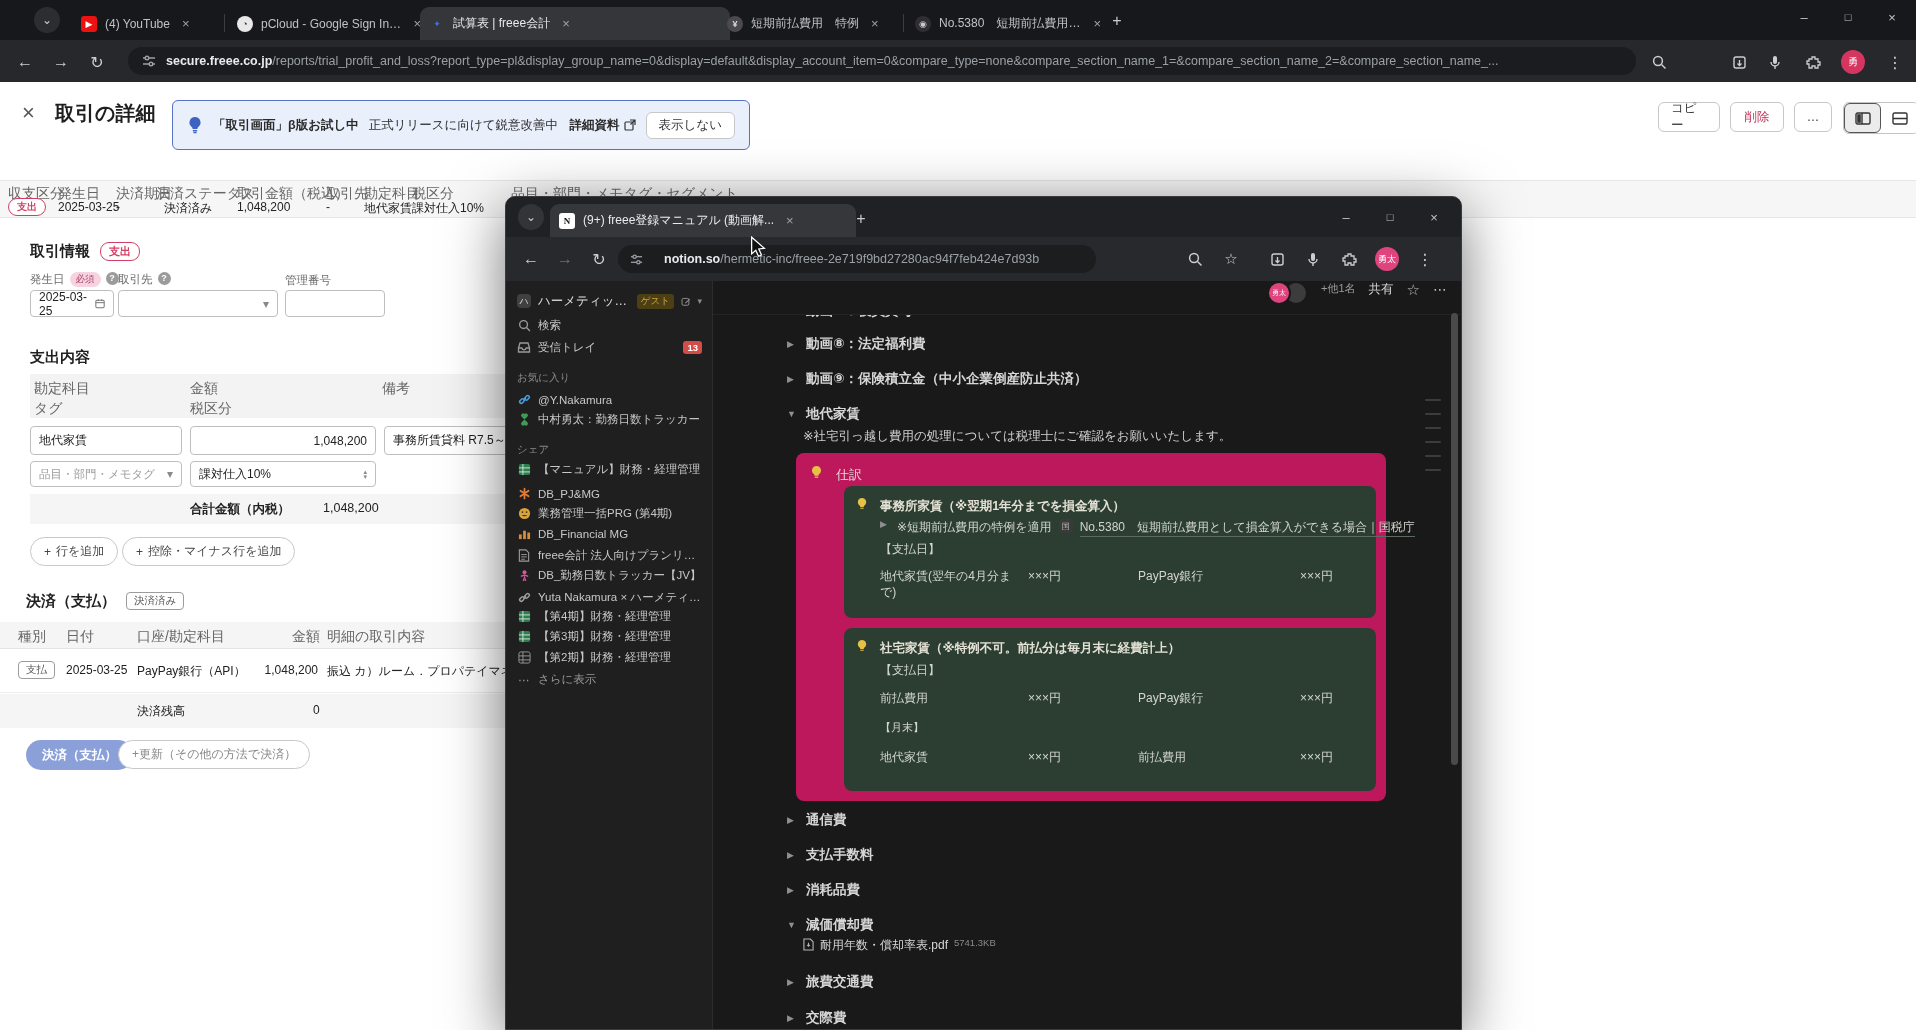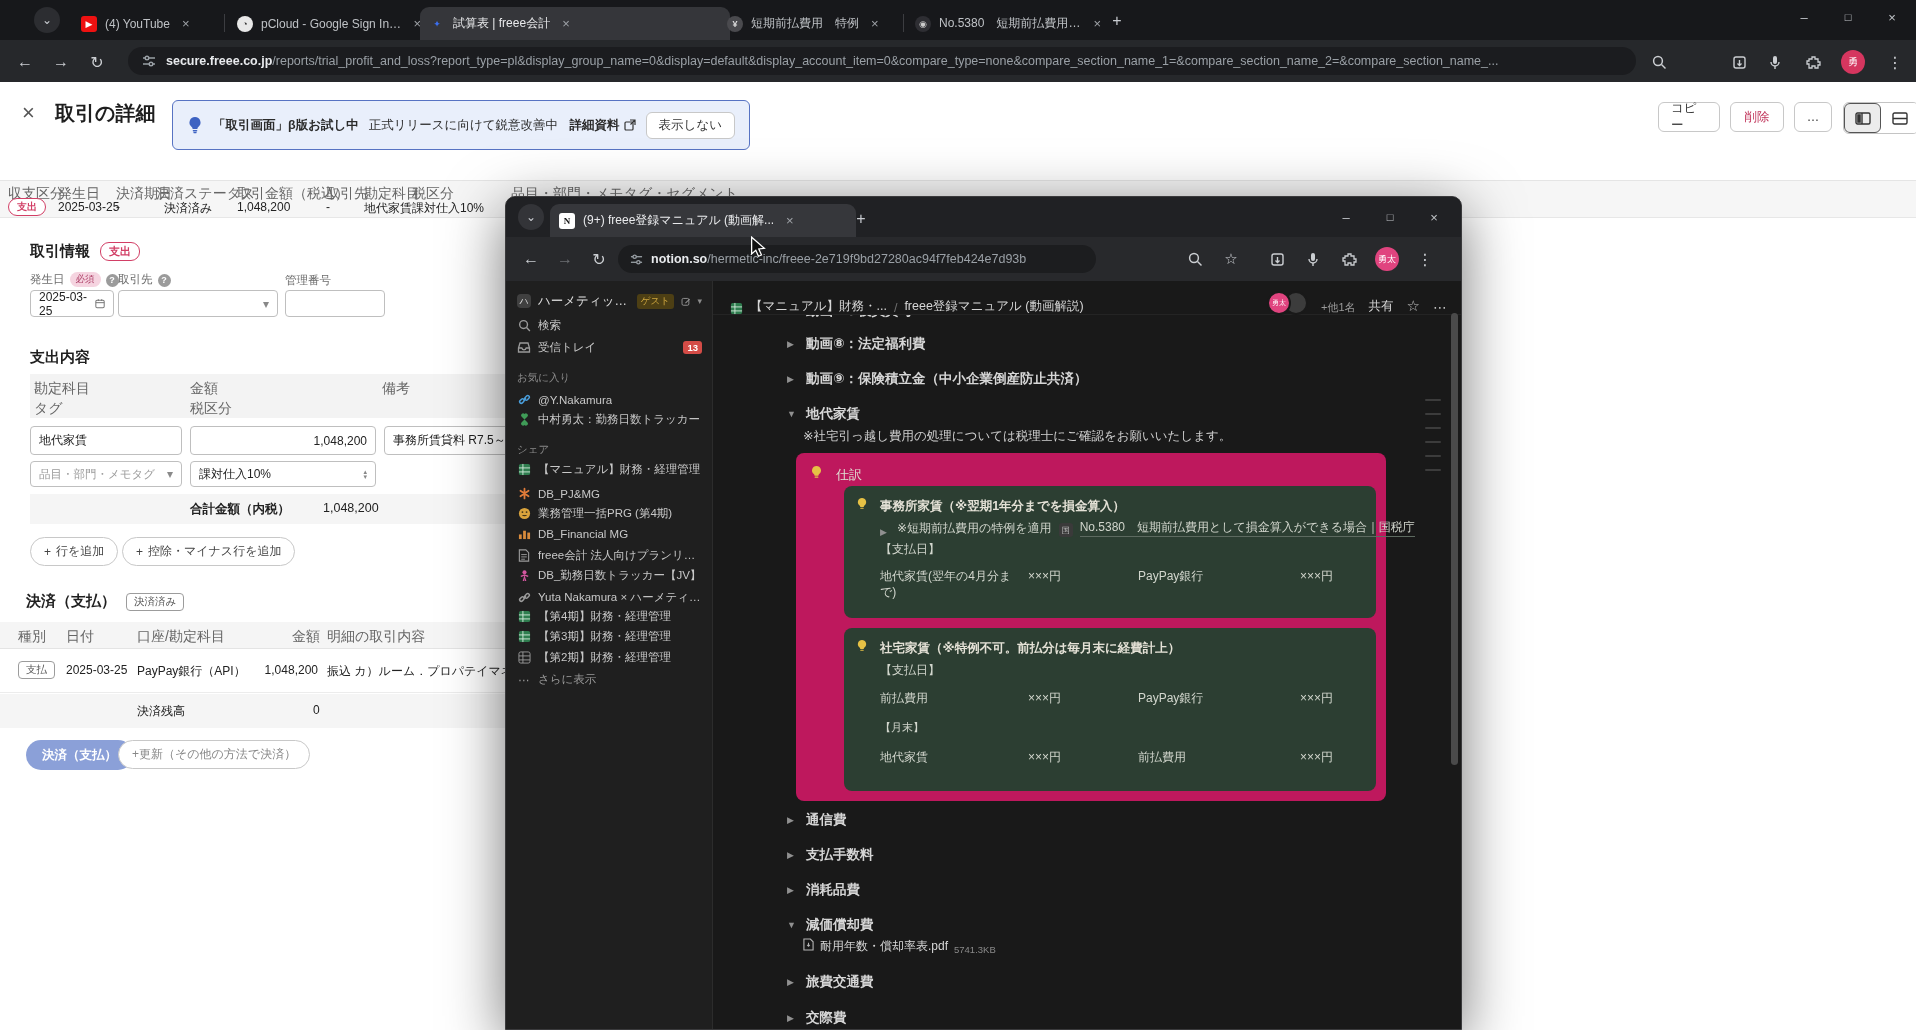--- a/index.html
+++ b/index.html
@@ -1,19 +1,19 @@
 <!DOCTYPE html>
 <html><head>
 <meta charset="utf-8">
 <style>
   html,body{margin:0;padding:0}
   body{width:1916px;height:1030px;overflow:hidden;position:relative;background:#fff;
        font-family:"Liberation Sans","DejaVu Sans",sans-serif;-webkit-font-smoothing:antialiased}
   .abs{position:absolute}
-  .flex{display:flex;align-items:flex-end}
+  .flex{display:flex;align-items:flex-start}
   
   #tabstrip{position:absolute;left:0;top:0;width:1916px;height:40px;background:#17181b}
   .tab{position:absolute;top:7px;height:33px;border-radius:9px 9px 0 0;display:flex;align-items:center;
        gap:8px;padding:0 9px;color:#bfc2c6;font-size:12px;white-space:nowrap;overflow:hidden}
   .tab .ttl{overflow:hidden;text-overflow:ellipsis;white-space:nowrap}
   .tab.active{background:#35363a;color:#e9eaec}
   .tabx{color:#9fa3a8;font-size:13px;margin-left:4px}
   .tsep{position:absolute;top:14px;width:1px;height:18px;background:#3c3d41}
   .fav16{width:16px;height:16px;flex:0 0 16px;display:flex;align-items:center;justify-content:center;border-radius:3px;font-size:9px;font-weight:bold}
   .circlebtn{position:absolute;width:26px;height:26px;border-radius:50%;background:#2c2d31;color:#c9ccd1;
@@ -46,21 +46,21 @@
        display:flex;align-items:center;padding:0 8px;box-sizing:border-box}
   .band{position:absolute;background:#f5f5f5}
   .sec-title{font-size:15px;font-weight:bold;color:#1f1f1f}
   .chev{color:#8a8a8a;font-size:10px}
   
   #notion{position:absolute;left:505px;top:196px;width:957px;height:834px;border-radius:10px 10px 0 0;
        background:#191919;box-shadow:0 14px 60px rgba(0,0,0,.55);overflow:hidden;border:1px solid #3a3a3c;box-sizing:border-box}
   #ntabstrip{position:absolute;left:0;top:0;width:100%;height:40px;background:#202124}
   #ntoolbar{position:absolute;left:0;top:40px;width:100%;height:44px;background:#28292c}
   .npill{position:absolute;left:112px;top:8px;width:478px;height:28px;border-radius:14px;background:#1c1d1f;
-       display:flex;align-items:center;gap:8px;padding:0 12px;box-sizing:border-box;font-size:12.5px;color:#9aa0a6;white-space:nowrap;overflow:hidden}
+       display:flex;align-items:center;gap:21px;padding:0 12px;box-sizing:border-box;font-size:12.5px;color:#9aa0a6;white-space:nowrap;overflow:hidden}
   #nsidebar{position:absolute;left:0;top:84px;width:207px;height:750px;background:#1f1f1f;border-right:1px solid #2c2c2c;box-sizing:border-box}
   .srow{position:absolute;left:0;width:207px;height:21px;display:flex;align-items:center;gap:7px;padding:0 11px;
        box-sizing:border-box;color:#c8c8c8;font-size:11.5px;white-space:nowrap;overflow:hidden}
   .slabel{overflow:hidden;text-overflow:ellipsis}
   .ssec{color:#8a8a8a;font-size:10.5px}
   .icon14{width:14px;height:14px;flex:0 0 14px;display:flex;align-items:center;justify-content:center}
   #ntopbar{position:absolute;left:207px;top:84px;width:750px;height:34px;background:#191919;border-bottom:1px solid #242424;
        box-sizing:border-box;z-index:3}
   #nmain{position:absolute;left:207px;top:118px;width:750px;height:716px;background:#191919;z-index:1}
   .trow{position:absolute;display:flex;align-items:center;gap:9px;color:#d6d6d6;font-size:13.5px;font-weight:bold;white-space:nowrap}
@@ -534,35 +534,20 @@
         </span>
       <span class="slabel">【第2期】財務・経理管理</span>
     </div>
     <div class="srow" style="top:388px;color:#9b9b9b">
       <span class="icon14">⋯</span>
       <span class="slabel">さらに表示</span>
     </div>
   </div>
 
   <div id="ntopbar">
-    <div class="flex" style="position:absolute;left:16px;top:0;height:34px;gap:7px;font-size:12.5px;color:#d6d6d6;white-space:nowrap">
-      <span class="icon14">
-          <svg width="13" height="13" viewBox="0 0 14 14">
-            <rect x="1" y="1" width="12" height="12" rx="2" fill="#2f7d4f"></rect>
-            <g stroke="#cfe8d8" stroke-width="1">
-              <line x1="1" y1="5.3" x2="13" y2="5.3"></line>
-              <line x1="1" y1="9.6" x2="13" y2="9.6"></line>
-              <line x1="5.3" y1="1" x2="5.3" y2="13"></line>
-            </g>
-          </svg>
-        </span>
-      <span>【マニュアル】財務・...</span>
-      <span style="color:#6f6f6f">/</span>
-      <span>freee登録マニュアル (動画解説)</span>
-    </div>
     <div class="flex" style="position:absolute;right:16px;top:0;height:34px;gap:13px">
       <span class="flex">
         <span style="width:20px;height:20px;border-radius:50%;background:#e0447f;color:#fff;font-size:7px;display:flex;align-items:center;justify-content:center;z-index:2;border:2px solid #191919">勇太</span>
         <span style="width:20px;height:20px;border-radius:50%;background:#3c3c3c;margin-left:-7px;border:2px solid #191919"></span>
       </span>
       <span style="color:#9b9b9b;font-size:11px">+他1名</span>
       <span style="color:#d6d6d6;font-size:12.5px">共有</span>
       <span style="color:#bfbfbf;font-size:15px">☆</span>
       <span style="color:#bfbfbf;font-size:14px">⋯</span>
     </div>

